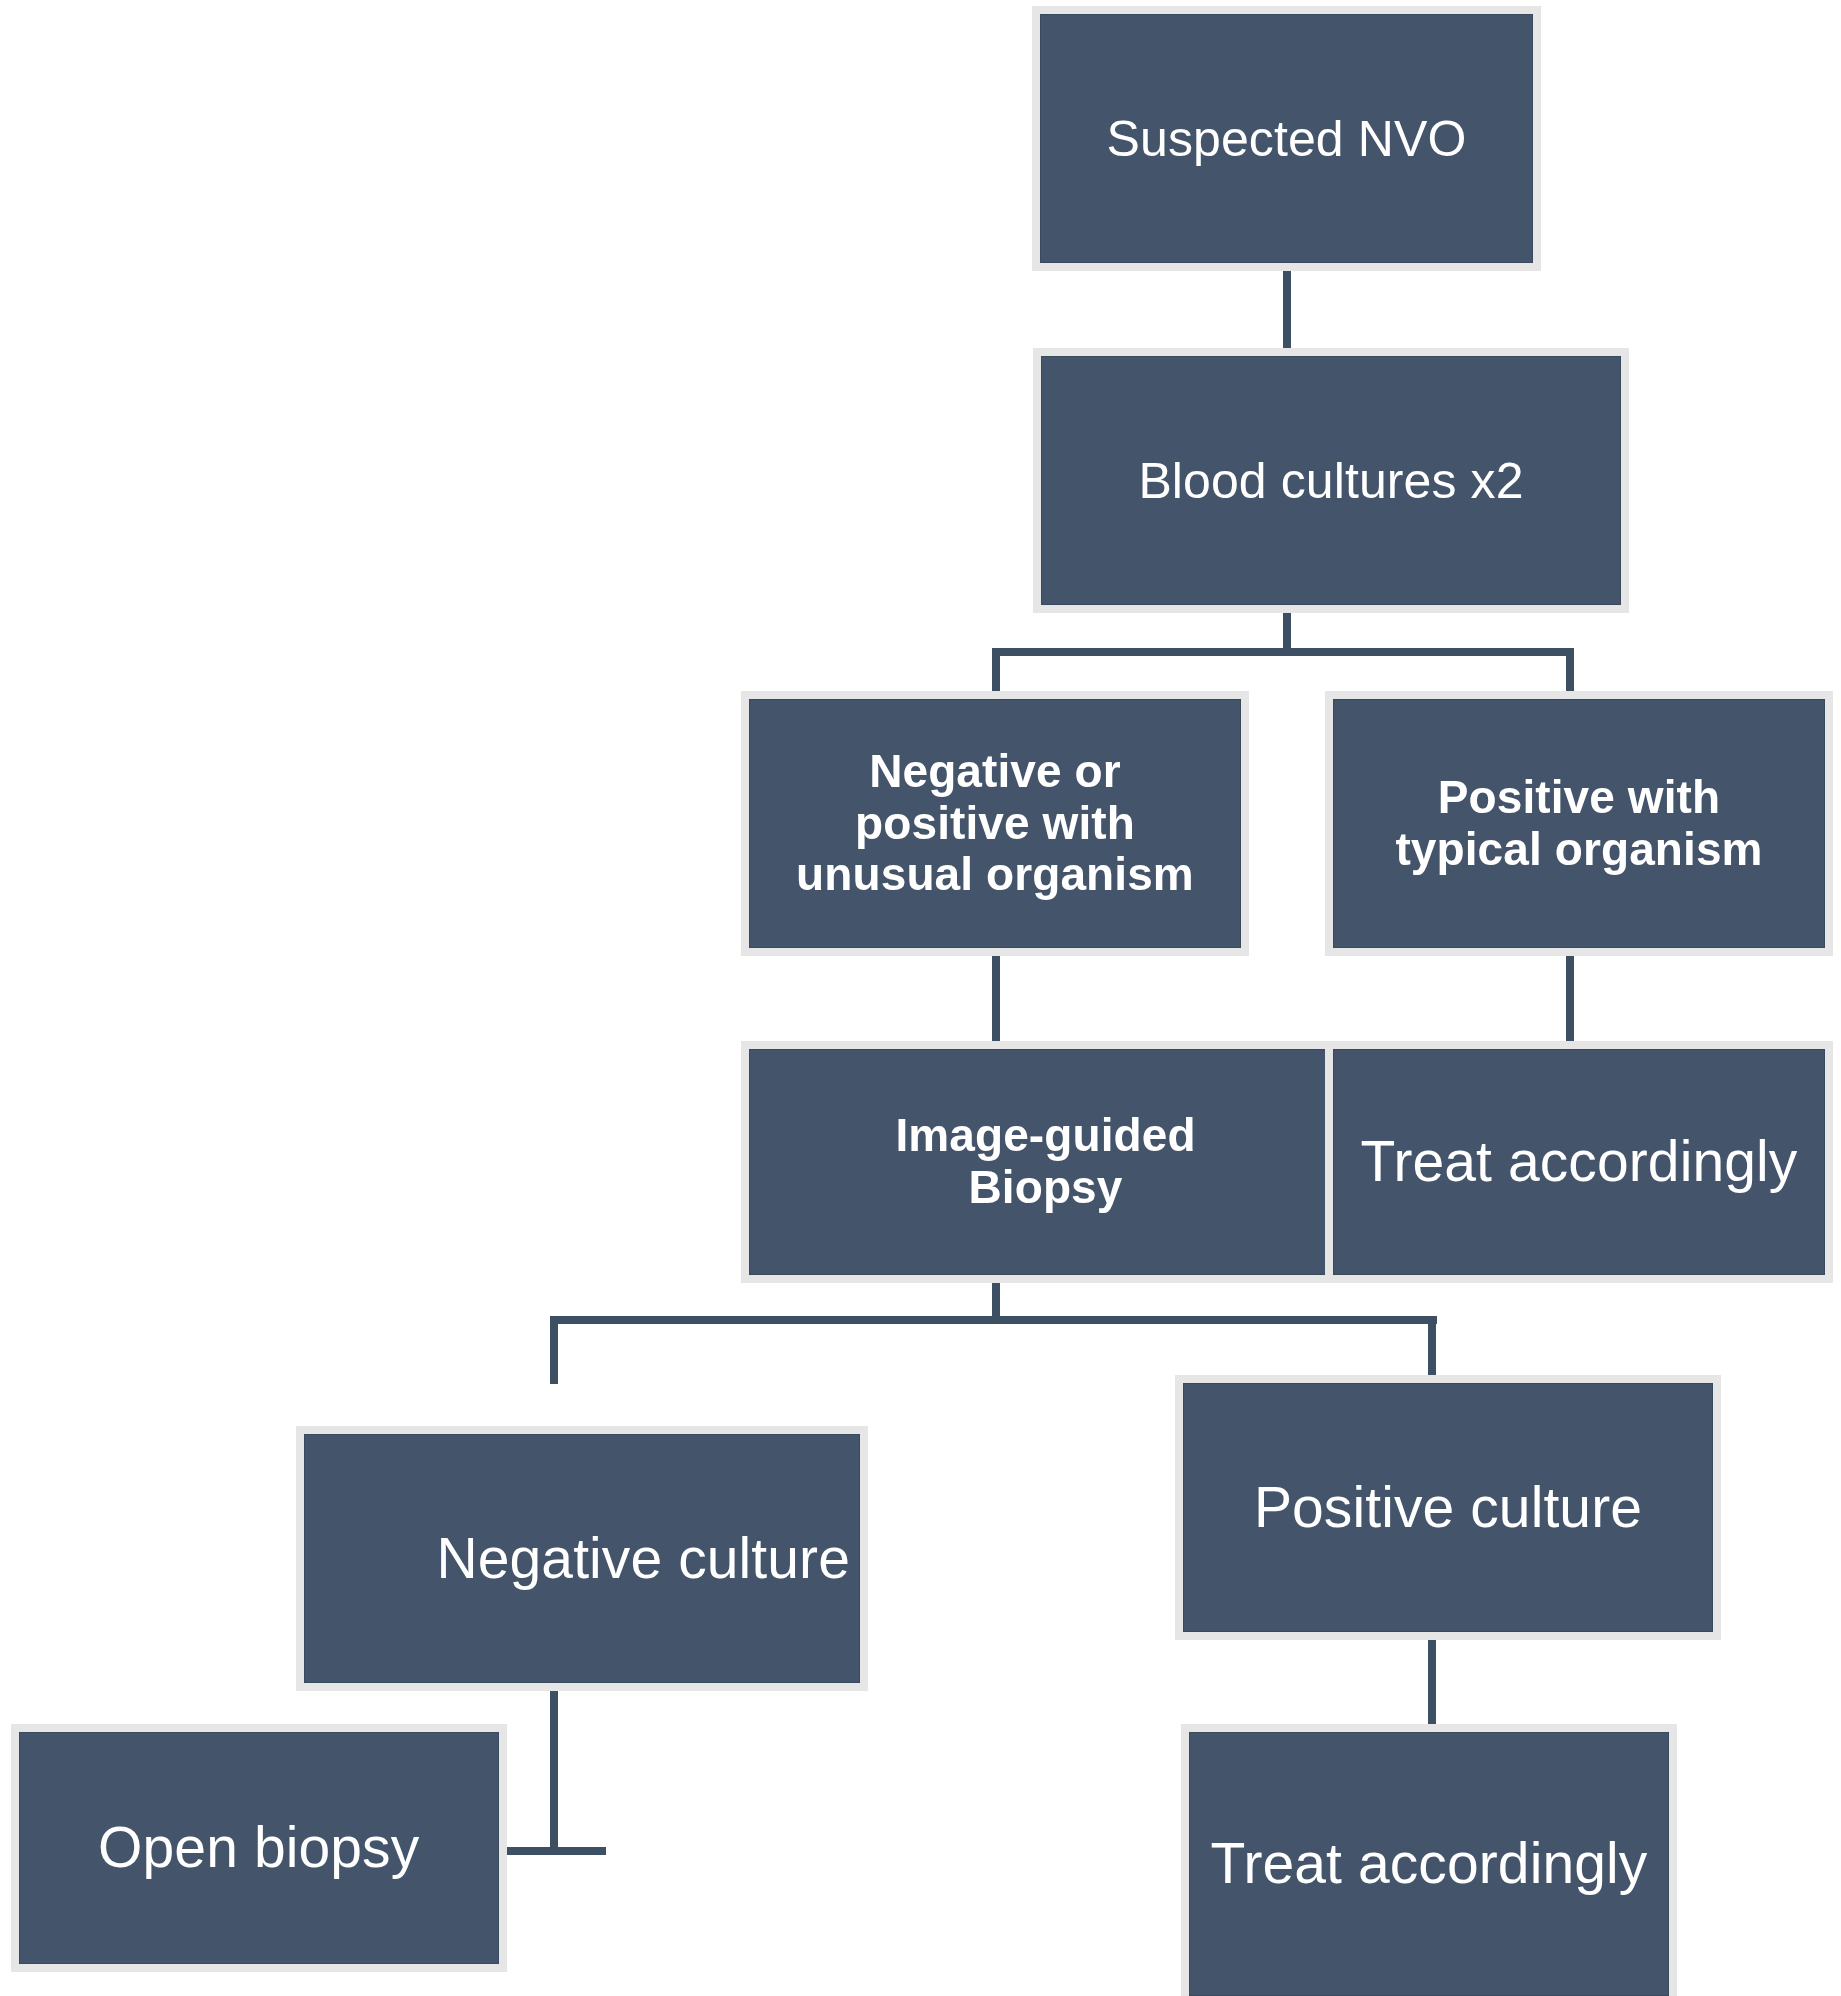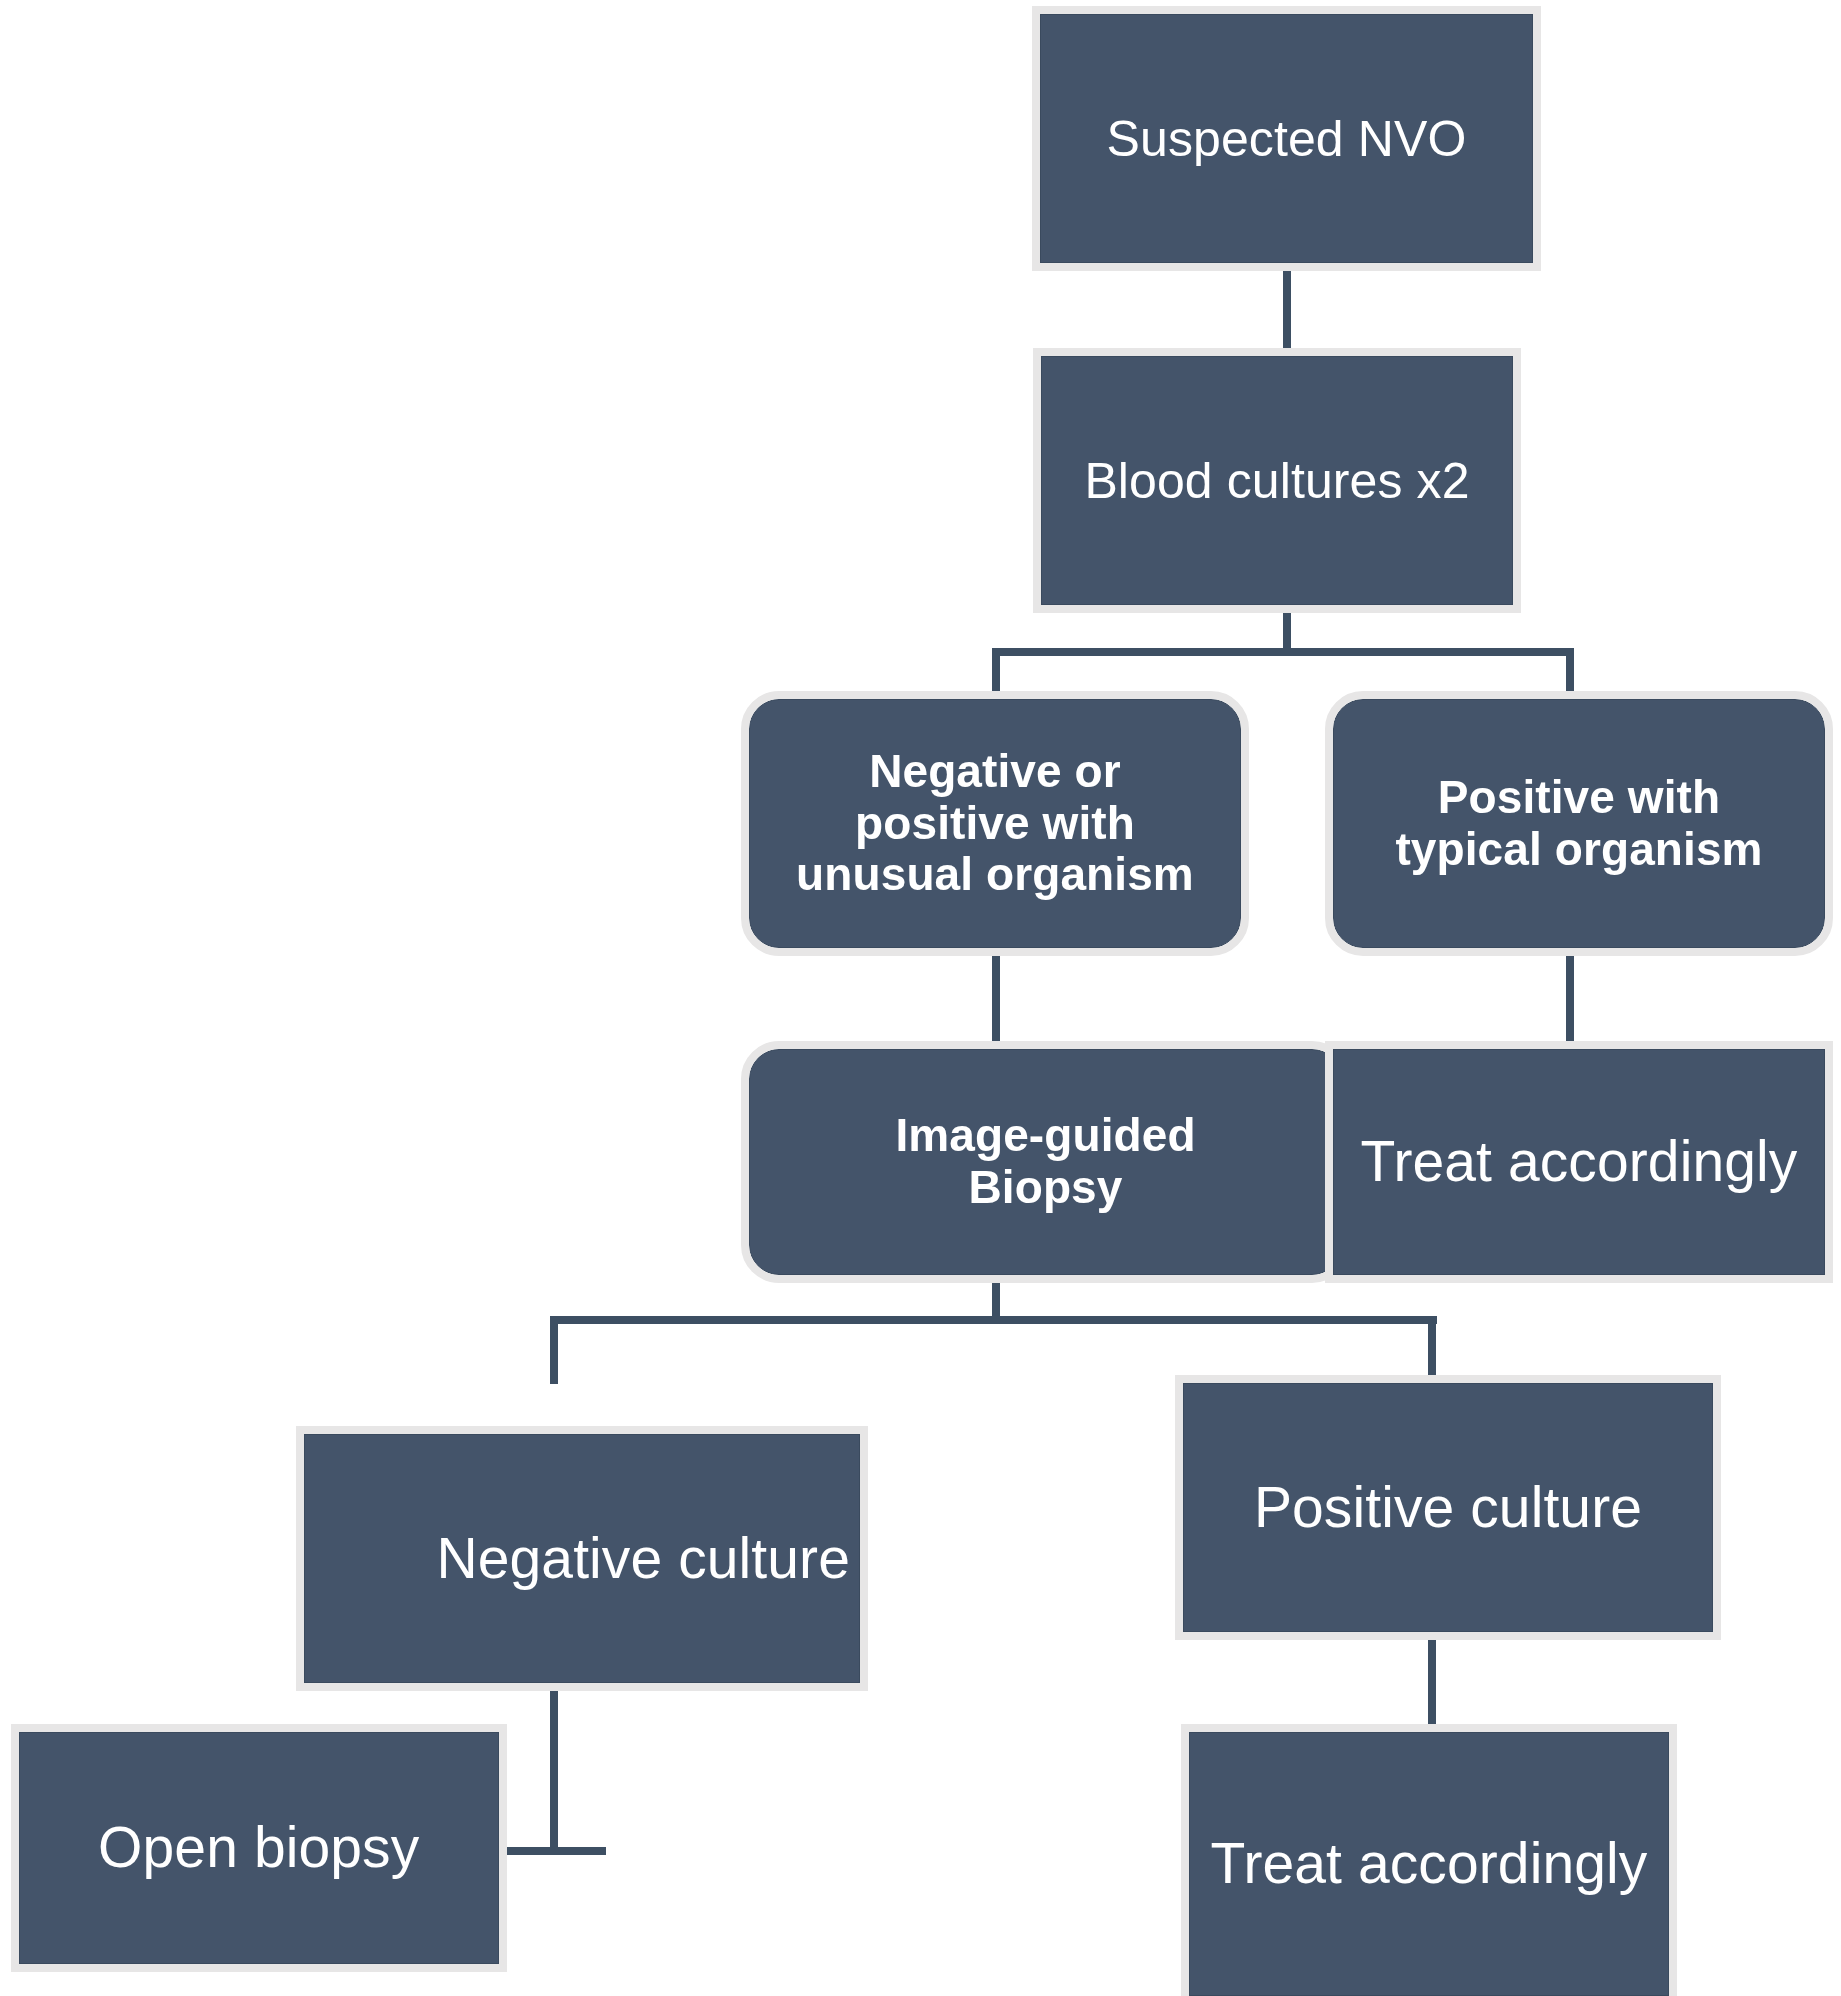--- a/index.html
+++ b/index.html
@@ -33,21 +33,21 @@
     letter-spacing: 0.1px;
     padding: 13px 9px;
   }
   .node .label {
     display: block;
     width: 100%;
     white-space: pre-line;
   }
   .fs-lg   { font-size: 50px; font-weight: 400; }
   .fs-md   { font-size: 57px; font-weight: 400; }
-  .fs-bold { font-size: 46px; font-weight: 700; border-radius: 30px; }
+  .fs-bold { font-size: 46px; font-weight: 700; }
 
   
   .conn {
     position: absolute;
     background: #3d4f63;
   }
   .conn-v { width: 8px; }
   .conn-h { height: 8px; }
 </style>
 </head>
@@ -73,21 +73,21 @@
 
   <div class="conn conn-v" style="left:550px; top:1631px; height:223px;"></div>
   <div class="conn conn-h" style="left:499px; top:1847px; width:107px;"></div>
 
   <div class="conn conn-v" style="left:1428px; top:1631px; height:107px;"></div>
 
   <div class="node fs-lg" style="left:1040px; top:14.3px; width:493px; height:249px;">
     <span class="label">Suspected NVO</span>
   </div>
 
-  <div class="node fs-lg" style="left:1041px; top:356px; width:472px; height:249px;justify-content:center;">
+  <div class="node fs-lg" style="left:1041px; top:356px; width:580px; height:249px;justify-content:center;">
     <span class="label">Blood cultures x2</span>
   </div>
 
   <div class="node fs-bold" style="left:749px; top:699px; width:492px; height:249px;">
     <span class="label">Negative or
 positive with
 unusual organism</span>
   </div>
 
   <div class="node fs-bold" style="left:1333px; top:699px; width:492px; height:249px;">

